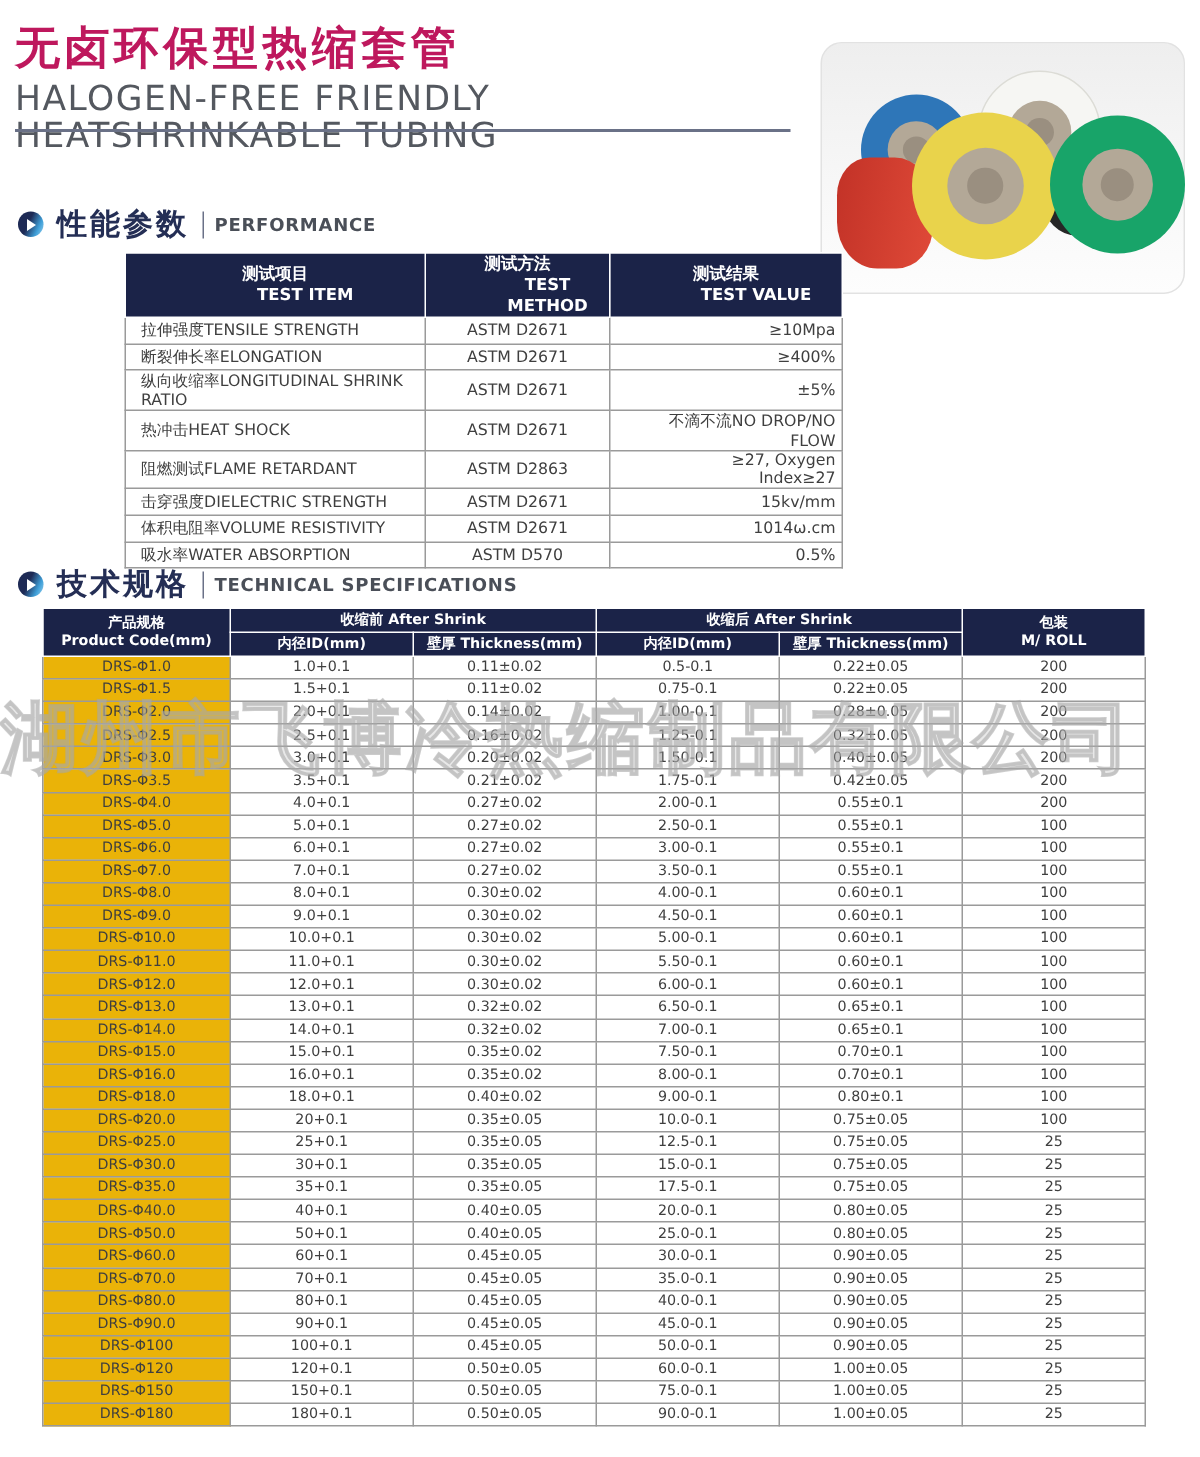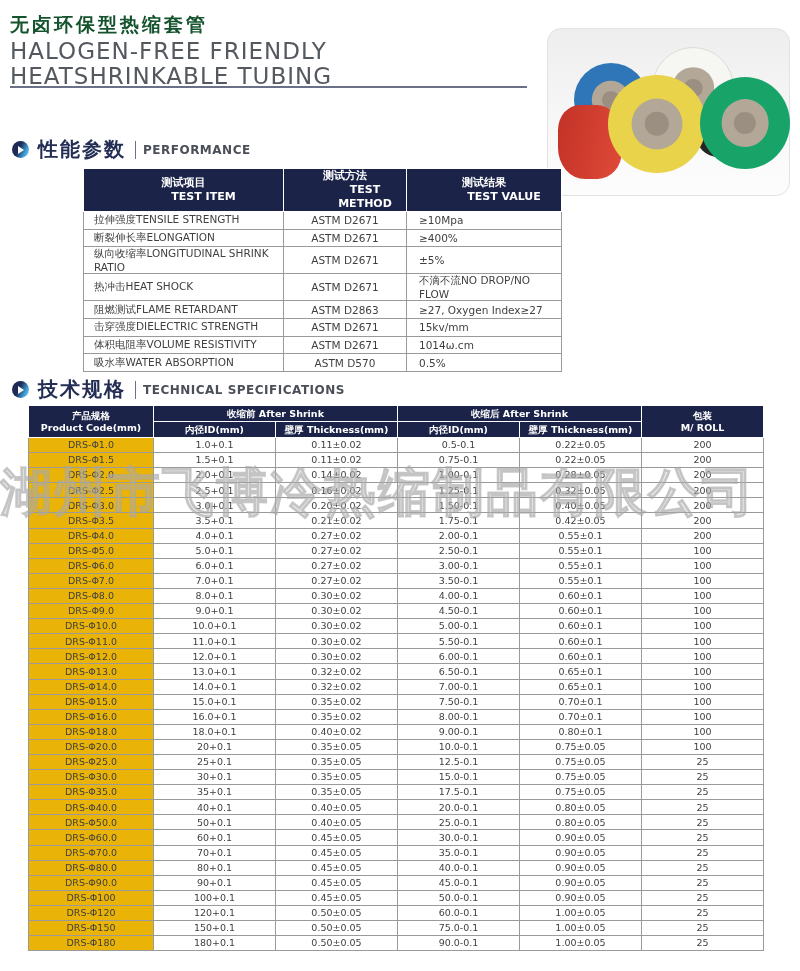--- a/index.html
+++ b/index.html
@@ -5,21 +5,21 @@
   * { margin:0; padding:0; box-sizing:border-box; }
   html,body { background:#fff; }
   body {
     width:800px; height:971px; position:relative; overflow:hidden;
     font-family:"DejaVu Sans","Liberation Sans",sans-serif;
     -webkit-font-smoothing:antialiased;
   }
 
   
   .title-block { position:absolute; top:12px; left:10px; }
-  .title-zh { font-size:19px; font-weight:bold; color:#14532d; letter-spacing:3px; }
+  .title-zh { font-size:30px; font-weight:bold; color:#be185d; letter-spacing:3px; }
   .sub { font-size:23px; color:#54585f; letter-spacing:1px; line-height:23px; font-weight:500; margin-top:2px; }
   .sub:first-of-type { margin-top:6px; }
   .header-line { position:absolute; top:86px; left:10px; width:517px; height:2px; background:#6a7187; }
 
   
   .photo { position:absolute; top:28px; left:547px; width:243px; height:168px;
     background:linear-gradient(180deg,#eeeeee 0%,#f7f7f7 55%,#fdfdfd 100%);
     border:1px solid #e2e2e2; border-radius:14px; }
   .roll { position:absolute; border-radius:50%; }
   .roll .core { position:absolute; left:50%; top:50%; transform:translate(-50%,-50%);
@@ -48,21 +48,21 @@
   th { background:#1b2348; color:#fff; font-weight:bold; border:1px solid #fff; }
   td { border:1px solid #9a9a9a; color:#3f3f3f; background:#fff; }
 
   
   .perf { position:absolute; top:168px; left:35px; width:478px;margin-left:48px; }
   .perf th { height:40px; font-size:11px; line-height:14px; }
   .perf th .en { font-weight:bold;padding-left:40px; }
   .perf td { height:17.7px; font-size:10.5px; padding:0 4px; }
   .perf td:nth-child(1) { text-align:left; padding-left:10px; }
   .perf td:nth-child(2) { text-align:center; }
-  .perf td:nth-child(3) { text-align:left; padding-left:12px; }
+  .perf td:nth-child(3) { text-align:right; padding-left:30px; }
 
   
   .spec { position:absolute; top:405px; left:28px; width:735px; }
   .spec th { font-size:9.5px; height:16px; line-height:12px; padding:0 2px; }
   .spec td { height:15.1px; font-size:9.5px; text-align:center; padding:0 2px; line-height:1; }
   .spec td:first-child { background:#eab308; }
 
   
   .watermark { position:absolute; top:458px; left:0; width:716px; text-align:center;
     font-size:52px; font-weight:bold; letter-spacing:2px; white-space:nowrap;

